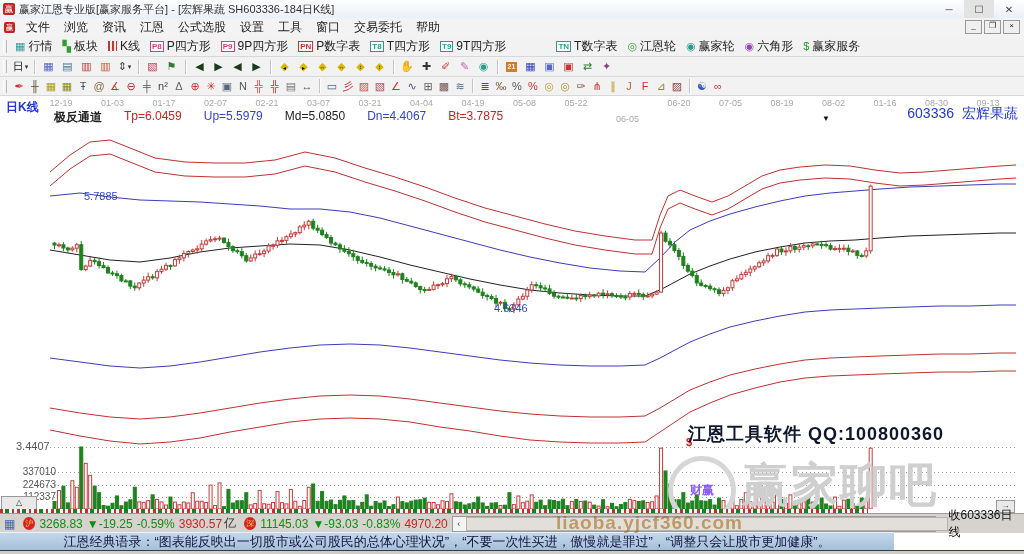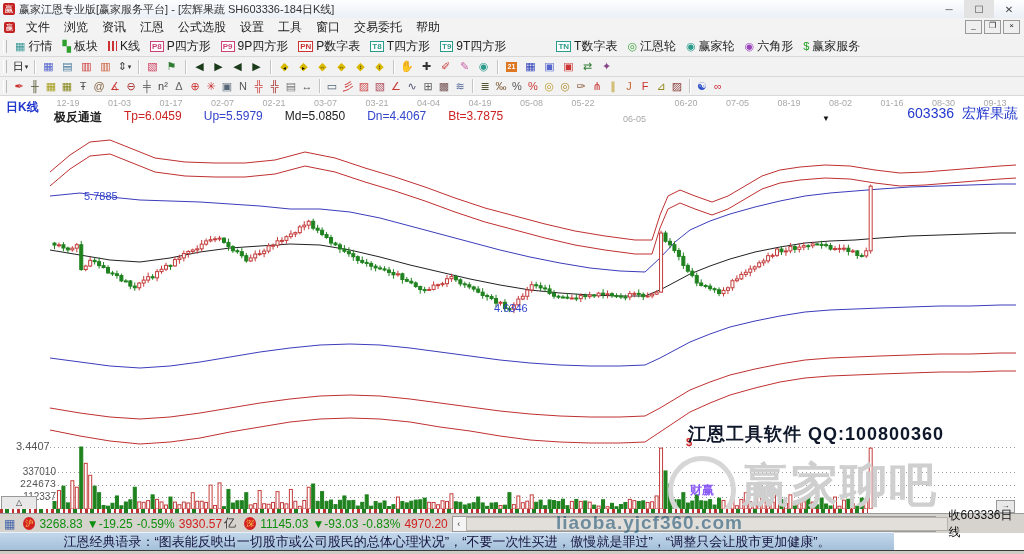--- a/index.html
+++ b/index.html
@@ -39,38 +39,38 @@
   .ibtn{min-width:17px;height:16px;display:flex;align-items:center;justify-content:center;
     font-size:11px;position:relative;padding:0 1px;}
   .ibtn .drop{font-size:7px;color:#333;margin-left:1px;}
   .ibtn .ovl{position:absolute;font-size:6px;color:#111;left:0;right:0;text-align:center;top:5px;}
   .ibtn .boxg{font-size:7px;font-weight:bold;padding:1px 2px;line-height:8px;}
   .dbtn{min-width:16px;height:15px;display:flex;align-items:center;justify-content:center;font-size:11px;}
   
   #chart-region{position:absolute;left:0;top:96px;width:1024px;height:413px;background:#fff;}
   #chart-svg{position:absolute;left:0;top:0;}
   #pane-label{position:absolute;left:6px;top:3px;color:#2238cc;font-size:12px;font-weight:bold;}
-  #date-axis{position:absolute;left:8px;top:2px;width:896px;height:10px;font-size:9px;color:#a8a8a8;}
+  #date-axis{position:absolute;left:1px;top:2px;width:896px;height:10px;font-size:9px;color:#a8a8a8;}
   .date-tick{position:absolute;width:34px;text-align:center;top:0;}
   #legend{position:absolute;left:54px;top:13px;font-size:12px;display:flex;gap:22px;}
   #legend .lg-name{color:#222;font-weight:bold;}
   .lg-red{color:#cc2222;} .lg-blue{color:#3344cc;} .lg-black{color:#222;}
   #stock-label{position:absolute;right:6px;top:9px;font-size:14px;color:#2238cc;display:flex;gap:8px;}
   #dd-marker{position:absolute;left:822px;top:18px;font-size:8px;color:#111;}
   .price-label{position:absolute;font-size:11px;color:#3344cc;}
   #price-label-bottom{color:#555;}
   .vol-label{position:absolute;font-size:10px;color:#555;width:44px;text-align:right;left:12px;}
   #dollar-marker{position:absolute;left:686px;top:340px;color:#cc2222;font-size:11px;font-weight:bold;}
   
   #wm-tool{position:absolute;left:688px;top:326px;font-size:18px;font-weight:bold;color:#0f172a;letter-spacing:1px;}
   #wm-logo{position:absolute;left:668px;top:360px;width:58px;height:58px;border:5px solid #d6d6d6;
     border-radius:50%;display:flex;align-items:center;justify-content:center;
     color:#8b5cf6;font-size:12px;font-weight:bold;}
   #wm-brand{position:absolute;left:742px;top:358px;font-size:47px;font-weight:bold;color:#cfcfcf;letter-spacing:2px;}
-  #wm-url{position:absolute;left:556px;top:512px;font-size:19px;font-weight:bold;color:#0c4a6e;
+  #wm-url{position:absolute;left:556px;top:512px;font-size:19px;font-weight:bold;color:#a16207;
     opacity:.55;z-index:60;pointer-events:none;letter-spacing:1px;}
   
   #collapse-btn{position:absolute;left:1px;top:400px;width:34px;height:13px;background:#e8e8e8;
     border:1px solid #999;font-size:8px;color:#333;text-align:center;line-height:12px;}
   #scroll-right-btn{position:absolute;left:996px;top:404px;width:17px;height:11px;background:#e8e8e8;
     border:1px solid #999;font-size:8px;color:#333;text-align:center;line-height:10px;}
   
   #dash-strip{position:absolute;left:0;top:509px;width:868px;height:4px;
     background:repeating-linear-gradient(90deg,#c03030 0 3px,#fff 3px 5px,#1e7d1e 5px 9px,#fff 9px 12px,#c03030 12px 14px,#fff 14px 17px);}
   
@@ -1025,21 +1025,21 @@
     <span>603336</span>
     <span>宏辉果蔬</span>
   </div>
   <div id="dd-marker">▼</div>
 
   <div class="price-label" style="left:84px;top:94px;">5.7885</div>
   <div class="price-label" style="left:494px;top:206px;">4.6346</div>
   <div class="price-label" id="price-label-bottom" style="left:16px;top:344px;">3.4407</div>
   <div id="vol-labels">
       <div class="vol-label" style="top: 370px;">337010</div>
-      <div class="vol-label" style="top: 383px; font-family: Liberation Mono, monospace;">224673</div>
+      <div class="vol-label" style="top: 383px;">224673</div>
       <div class="vol-label" style="top: 395px;">112337</div>
     </div>
   <div id="dollar-marker">$</div>
 
   <div id="wm-tool">江恩工具软件  QQ:100800360</div>
   <div id="wm-logo">财赢</div>
   <div id="wm-brand">赢家聊吧</div>
 
   <div id="collapse-btn">△</div>
   <div id="scroll-right-btn">→</div>

